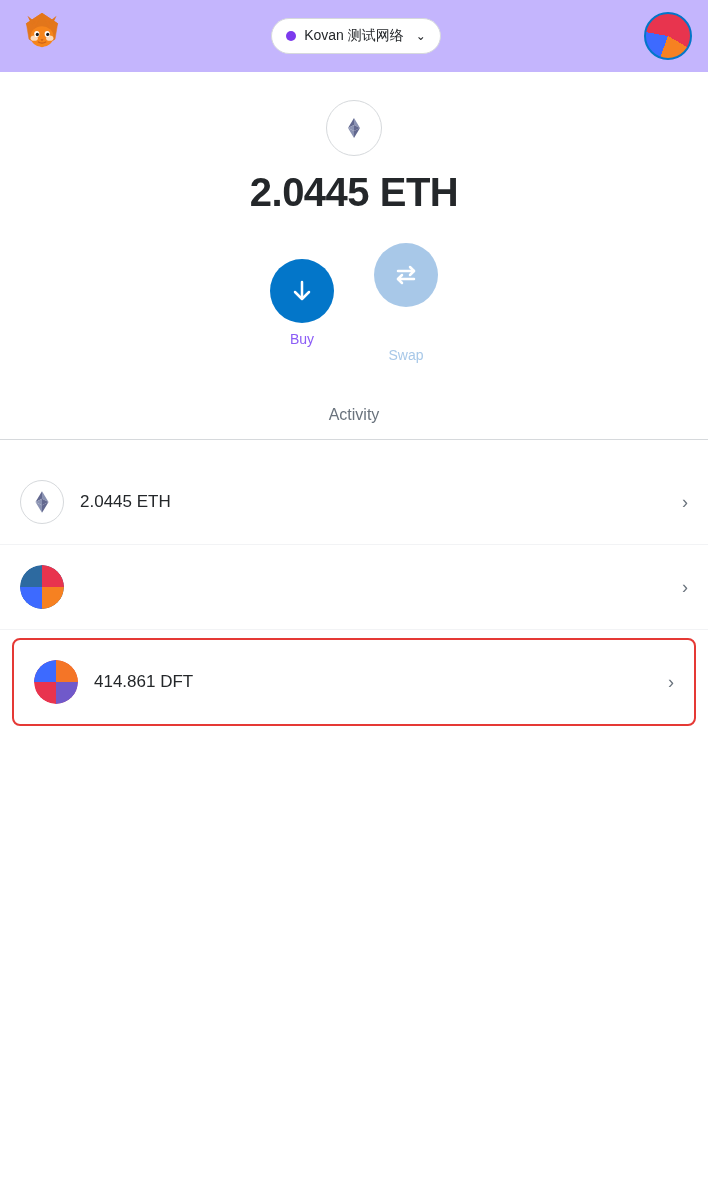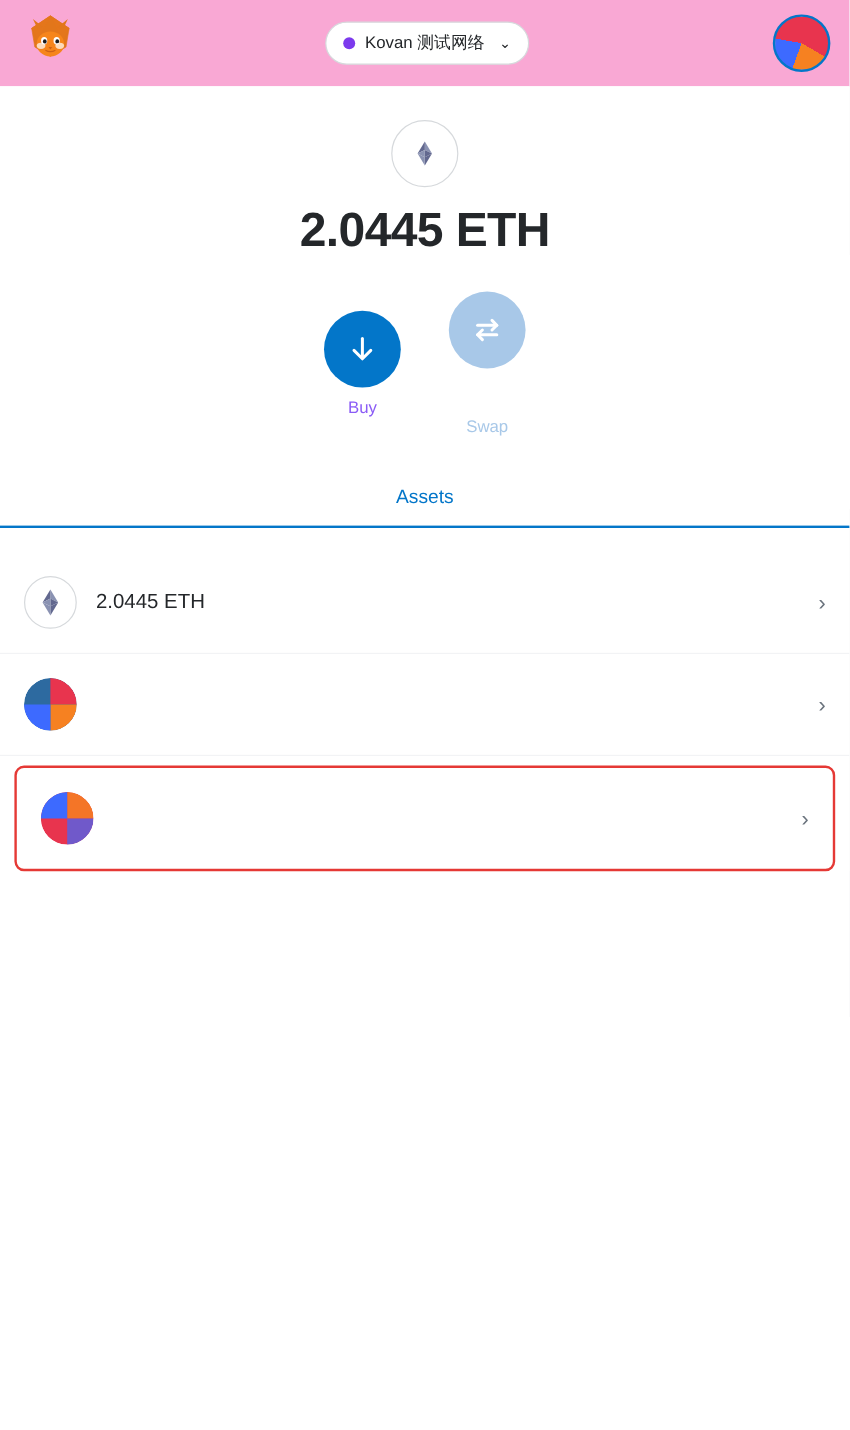--- a/index.html
+++ b/index.html
@@ -10,21 +10,21 @@
       background: #f2f3f5;
       overflow-x: hidden;
     }
 
     
     .header {
       display: flex;
       align-items: center;
       justify-content: space-between;
       padding: 12px 16px;
-      background: #f9a8d4;
+      background: #c4b5fd;
       height: 72px;
     }
 
     .metamask-logo {
       width: 52px;
       height: 52px;
     }
 
     .network-selector {
       display: flex;
@@ -308,21 +308,21 @@
             <polyline points="18,6 22,10 18,14" stroke="white" stroke-width="2.5" stroke-linecap="round" stroke-linejoin="round"></polyline>
             <polyline points="22,18 6,18" stroke="white" stroke-width="2.5" stroke-linecap="round"></polyline>
             <polyline points="10,14 6,18 10,22" stroke="white" stroke-width="2.5" stroke-linecap="round" stroke-linejoin="round"></polyline>
           </svg>
         </div>
         <span class="action-label light">Swap</span>
       </div>
     </div>
 
     <div class="tabs" style="width:100%; align-self:stretch; margin:0 -20px; width:calc(100% + 40px);">
-      <div class="tab active">Assets</div>
+      <div class="tab">Activity</div>
     </div>
   </div>
 
   <div class="assets-list">
 
     <div class="asset-item">
       <div class="asset-icon eth-icon">
         <svg width="26" height="26" viewBox="0 0 24 24" xmlns="http://www.w3.org/2000/svg">
           <polygon points="12,2 12,9 18,12" fill="#8a92b2"></polygon>
           <polygon points="12,2 6,12 12,9" fill="#62688f"></polygon>
@@ -350,17 +350,18 @@
 
     <div class="asset-item highlighted">
       <div class="asset-icon">
         <svg width="44" height="44" viewBox="0 0 44 44">
           <circle cx="22" cy="22" r="22" fill="#e8344e"></circle>
           <path d="M22 22 L22 0 A22 22 0 0 1 44 22 Z" fill="#f68121" opacity="0.85"></path>
           <path d="M22 22 L0 22 A22 22 0 0 1 22 0 Z" fill="#3d6aff"></path>
           <path d="M22 22 L44 22 A22 22 0 0 1 22 44 Z" fill="#3d6aff" opacity="0.7"></path>
         </svg>
       </div>
+      <span class="asset-balance">414.861 DFT</span>
       <span class="chevron-right">›</span>
     </div>
 
   </div>
 </div>
 
 </body></html>

